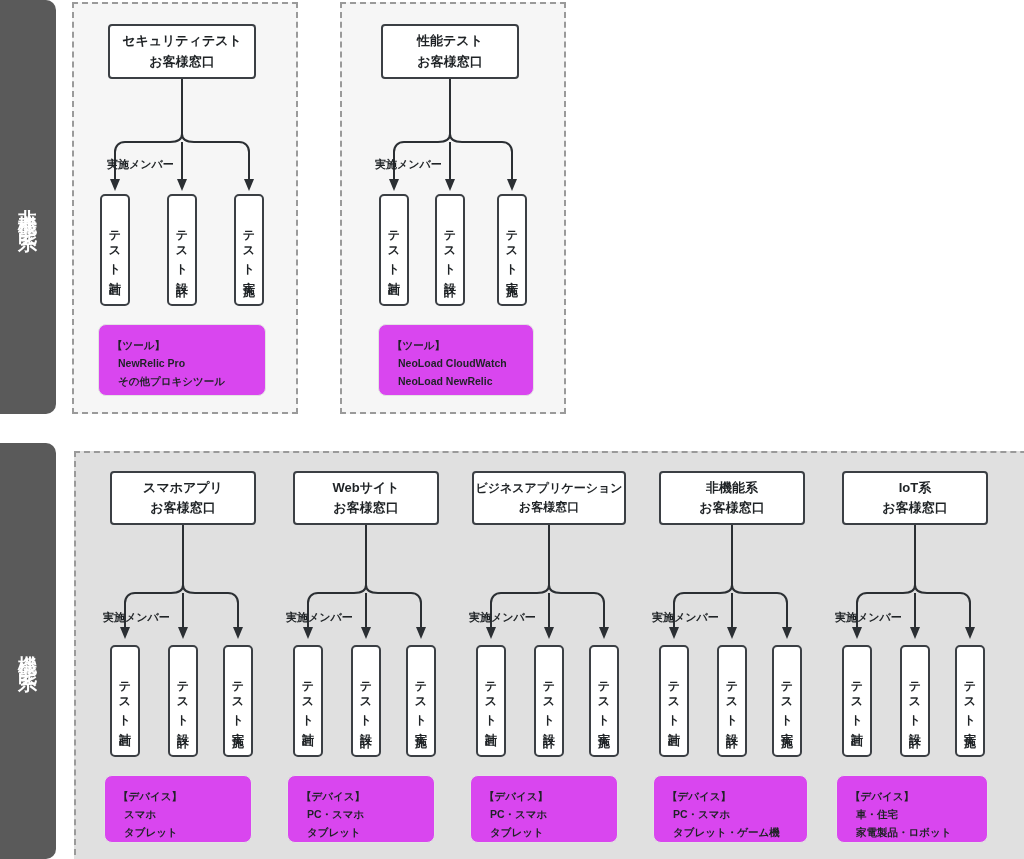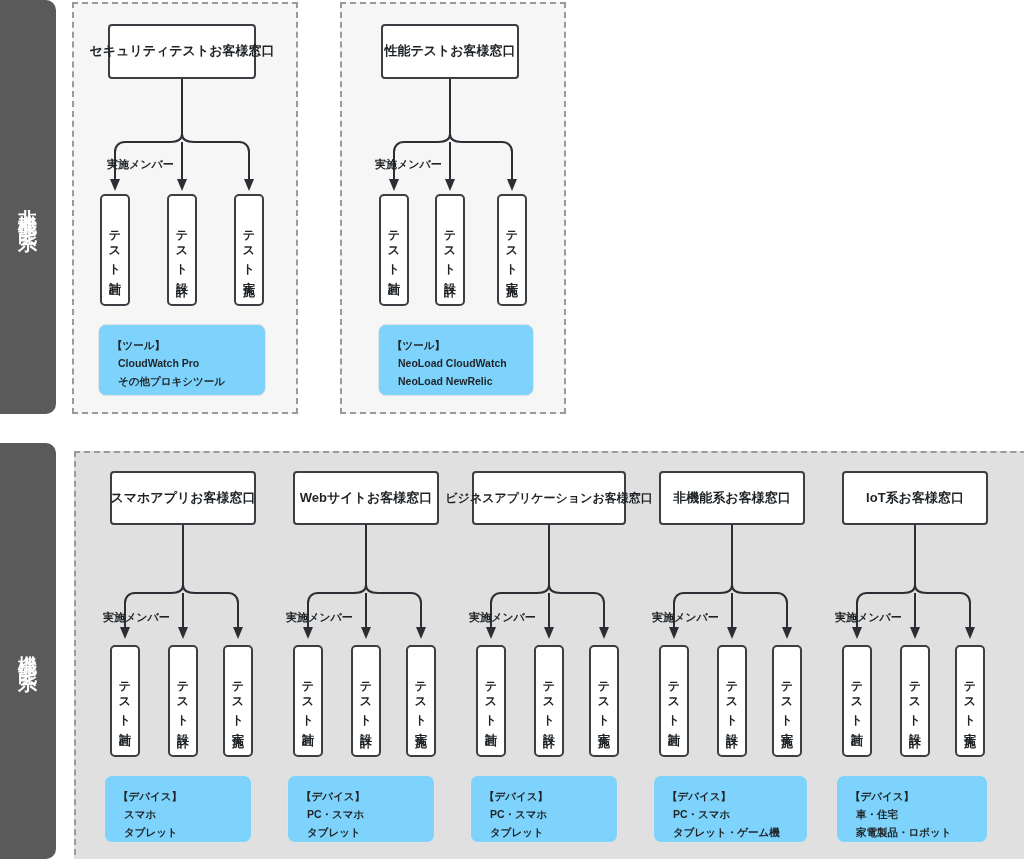--- a/index.html
+++ b/index.html
@@ -64,20 +64,21 @@
   }
 
   
   .head-box {
     position: absolute;
     box-sizing: border-box;
     background: #ffffff;
     border: 2px solid #3b3f44;
     border-radius: 4px;
     display: flex;
+    flex-direction: column;
     align-items: center;
     justify-content: center;
     font-size: 13px;
     font-weight: 700;
     color: #1f2326;
     line-height: 1.55;
     text-align: center;
   }
   .head-box .l1, .head-box .l2 { display: block; white-space: nowrap; }
 
@@ -121,21 +122,21 @@
     font-weight: 700;
     color: #1f2326;
     letter-spacing: 3px;
     line-height: 1;
   }
 
   
   .note-box {
     position: absolute;
     box-sizing: border-box;
-    background: #7dd3fc;
+    background: #d946ef;
     border: 1px solid #e3e3e3;
     border-radius: 8px;
     padding: 11px 0 0 13px;
     font-size: 10.5px;
     font-weight: 700;
     color: #1f2326;
     line-height: 1.72;
   }
   .note-box .note-title { display: block; }
   .note-box .note-line  { display: block; padding-left: 6px; }
@@ -177,21 +178,21 @@
     </div>
     <div class="step-box" style="left:93px; top:190px; width:30px; height:112px;">
       <span class="v-text">テスト設計</span>
     </div>
     <div class="step-box" style="left:160px; top:190px; width:30px; height:112px;">
       <span class="v-text">テスト実施</span>
     </div>
 
     <div class="note-box" style="left:24px; top:320px; width:168px; height:72px;">
       <span class="note-title">【ツール】</span>
-      <span class="note-line">CloudWatch Pro</span>
+      <span class="note-line">NewRelic Pro</span>
       <span class="note-line">その他プロキシツール</span>
     </div>
   </div>
 
   <div class="group light" id="group-performance">
 
     <div class="head-box" style="left:39px; top:20px; width:138px; height:55px;">
       <span class="l1">性能テスト</span>
       <span class="l2">お客様窓口</span>
     </div>

